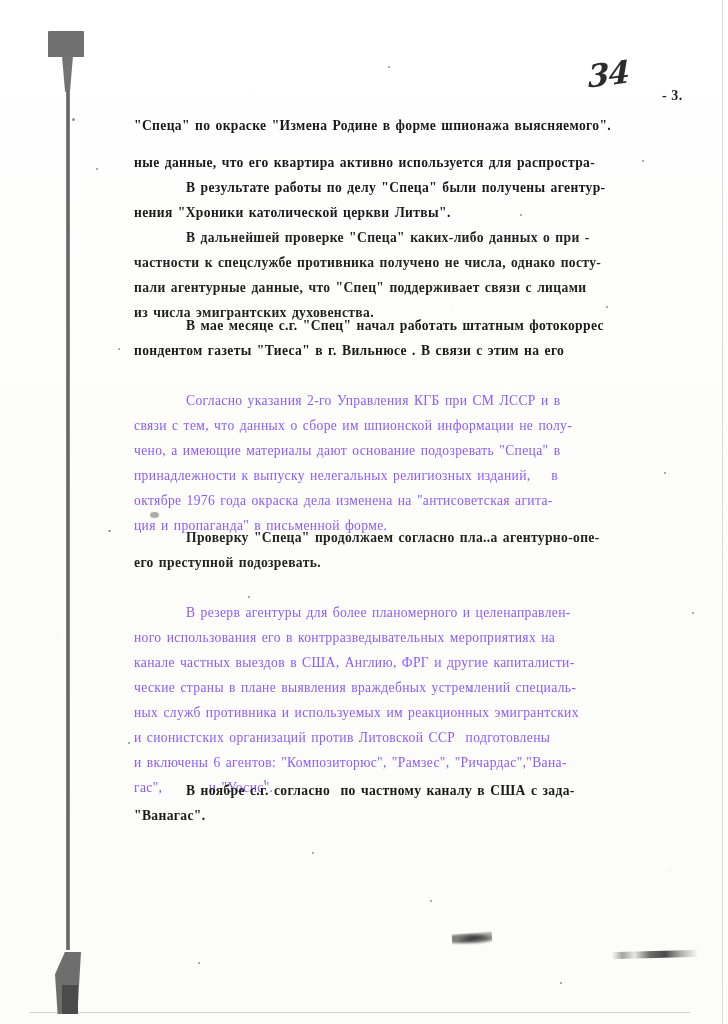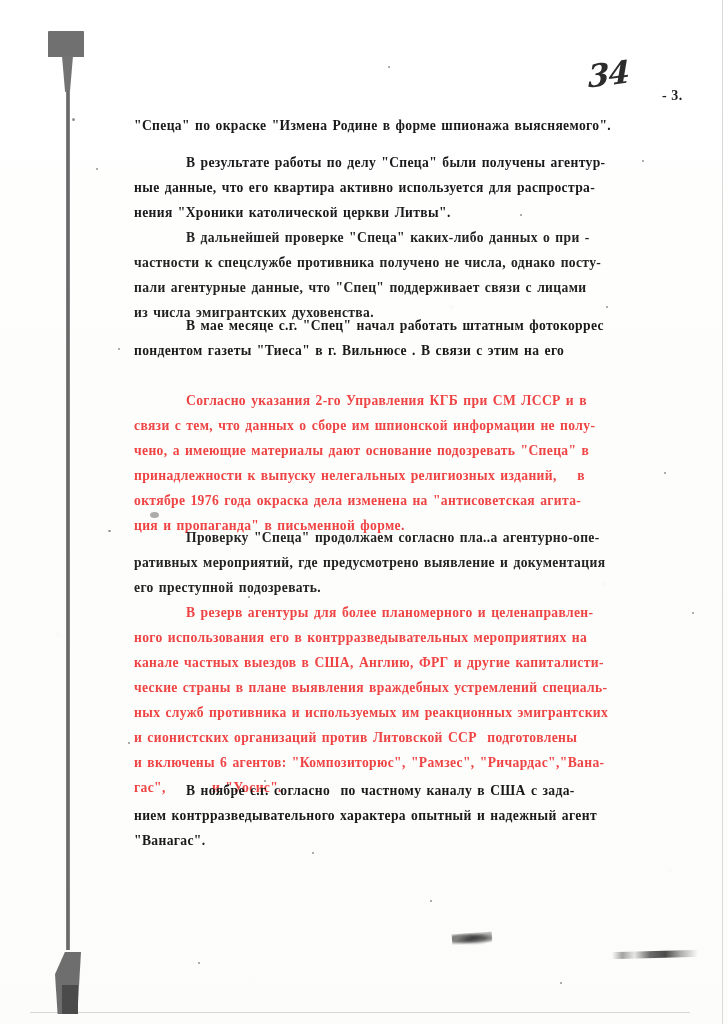--- a/index.html
+++ b/index.html
@@ -175,21 +175,21 @@
     display: block;
     white-space: pre;
   }
   .para .ln.ind {
     text-indent: 52px;
   }
 
   
   .ink-a { color: #1a1a1a; font-weight: 600; }
   .ink-b { color: #232323; font-weight: 600; }
-  .ink-c { color: #ef4444; font-weight: 700; }
+  .ink-c { color: #8b5cf6; font-weight: 400; }
 
   
   .smudge {
     position: absolute;
     pointer-events: none;
   }
   #smudge-a {
     left: 452px;
     top: 933px;
     width: 40px;
@@ -263,33 +263,33 @@
   </div>
 
   <div id="typed">
 
     <div class="page-num-hand">34</div>
 
     <div class="page-num-typed">- 3.</div>
 
     <div class="para ink-a" id="p1" style="top:113px;"><span class="ln">"Спеца" по окраске "Измена Родине в форме шпионажа выясняемого".</span></div>
 
-    <div class="para ink-a" id="p2" style="top:150px;"><span class="ln ind">В результате работы по делу "Спеца" были получены агентур-</span><span class="ln">ные данные, что его квартира активно используется для распростра-</span><span class="ln">нения "Хроники католической церкви Литвы".</span></div>
+    <div class="para ink-a" id="p2" style="top:150px;"><span class="ln">ные данные, что его квартира активно используется для распростра-</span><span class="ln ind">В результате работы по делу "Спеца" были получены агентур-</span><span class="ln">нения "Хроники католической церкви Литвы".</span></div>
 
     <div class="para ink-b" id="p3" style="top:225px;"><span class="ln ind">В дальнейшей проверке "Спеца" каких-либо данных о при -</span><span class="ln">частности к спецслужбе противника получено не числа, однако посту-</span><span class="ln">пали агентурные данные, что "Спец" поддерживает связи с лицами</span><span class="ln">из числа эмигрантских духовенства.</span></div>
 
     <div class="para ink-a" id="p4" style="top:313px;"><span class="ln ind">В мае месяце с.г. "Спец" начал работать штатным фотокоррес</span><span class="ln">пондентом газеты "Тиеса" в г. Вильнюсе . В связи с этим на его</span></div>
 
     <div class="para ink-c" id="p5" style="top:388px;"><span class="ln ind">Согласно указания 2-го Управления КГБ при СМ ЛССР и в</span><span class="ln">связи с тем, что данных о сборе им шпионской информации не полу-</span><span class="ln">чено, а имеющие материалы дают основание подозревать "Спеца" в</span><span class="ln">принадлежности к выпуску нелегальных религиозных изданий,    в</span><span class="ln">октябре 1976 года окраска дела изменена на "антисоветская агита-</span><span class="ln">ция и пропаганда" в письменной форме.</span></div>
 
-    <div class="para ink-b" id="p6" style="top:525px;"><span class="ln ind">Проверку "Спеца" продолжаем согласно пла..а агентурно-опе-</span><span class="ln">ративных мероприятий, где предусмотрено выявление и документация</span><span class="ln">его преступной подозревать.</span></div>
+    <div class="para ink-b" id="p6" style="top:525px;"><span class="ln ind">Проверку "Спеца" продолжаем согласно пла..а агентурно-опе-</span><span class="ln">его преступной подозревать.</span></div>
 
     <div class="para ink-c" id="p7" style="top:600px;"><span class="ln ind">В резерв агентуры для более планомерного и целенаправлен-</span><span class="ln">ного использования его в контрразведывательных мероприятиях на</span><span class="ln">канале частных выездов в США, Англию, ФРГ и другие капиталисти-</span><span class="ln">ческие страны в плане выявления враждебных устремлений специаль-</span><span class="ln">ных служб противника и используемых им реакционных эмигрантских</span><span class="ln">и сионистских организаций против Литовской ССР  подготовлены</span><span class="ln">и включены 6 агентов: "Композиторюс", "Рамзес", "Ричардас","Вана-</span><span class="ln">гас",         и "Уосис".</span></div>
 
-    <div class="para ink-a" id="p8" style="top:778px;"><span class="ln ind">В ноябре с.г. согласно  по частному каналу в США с зада-</span><span class="ln">нием контрразведывательного характера опытный и надежный агент</span><span class="ln">"Ванагас".</span></div>
+    <div class="para ink-a" id="p8" style="top:778px;"><span class="ln ind">В ноябре с.г. согласно  по частному каналу в США с зада-</span><span class="ln">"Ванагас".</span></div>
 
   </div>
 
   <div class="smudge" id="smudge-a"></div>
   <div class="smudge" id="smudge-b"></div>
   <div class="smudge" id="smudge-c"></div>
 
 </div>
 
 </body></html>

